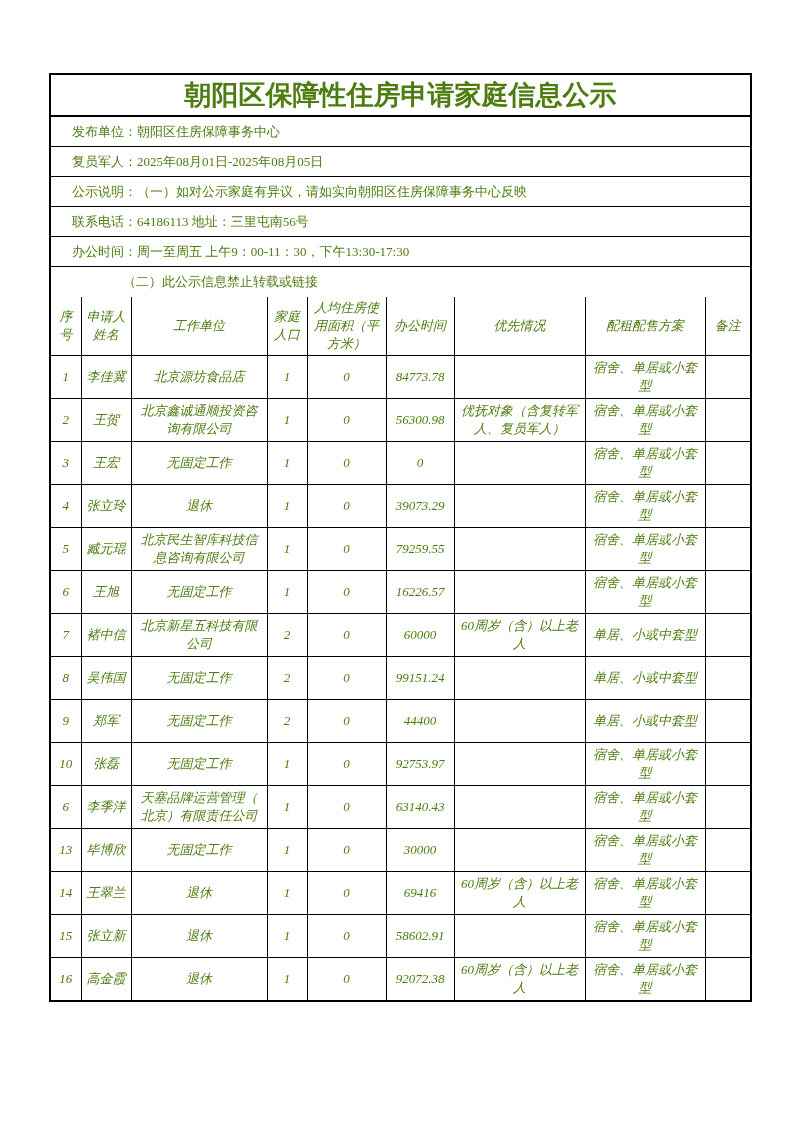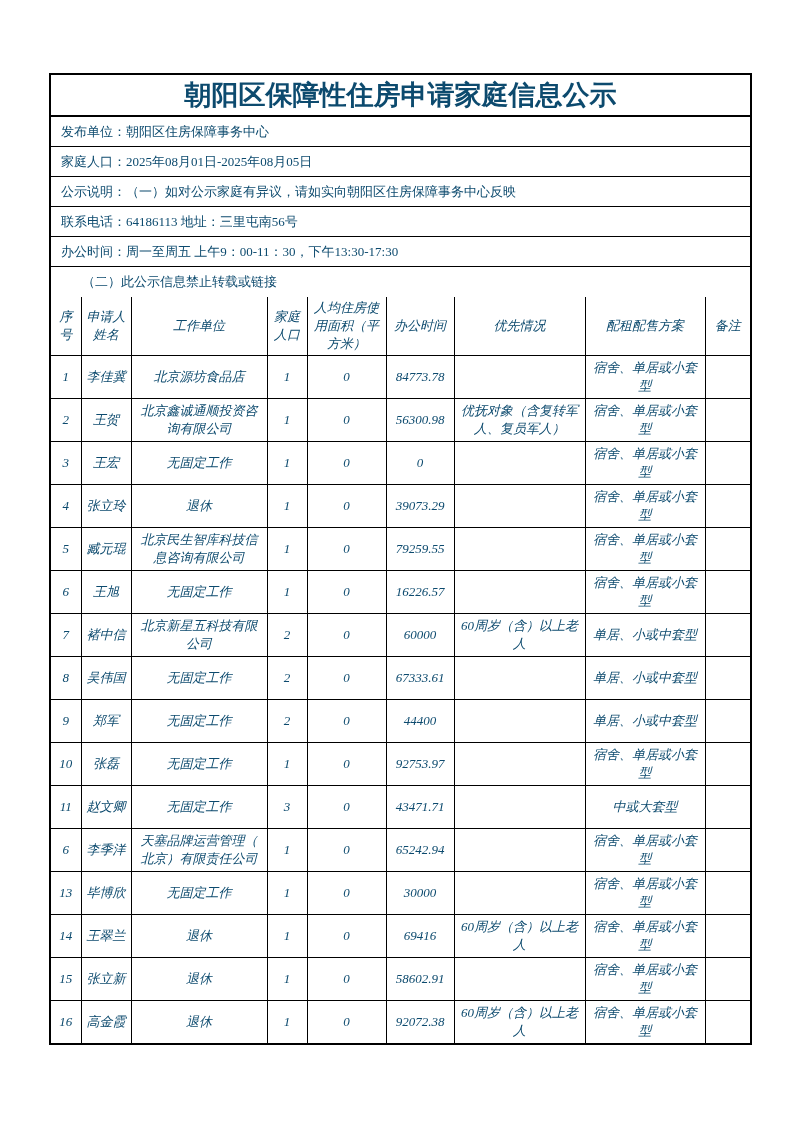--- a/index.html
+++ b/index.html
@@ -6,21 +6,21 @@
     margin: 0;
     padding: 0;
     background: #ffffff;
   }
   .page {
     position: relative;
     width: 716px;
     height: 1131px;
     background: #ffffff;
     font-family: "Liberation Serif", "DejaVu Serif", serif;
-    color: #0c4a6e;
+    color: #4d7c0f;
   }
   .doc {
     position: absolute;
     left: 49px;
     top: 73px;
     width: 703px;
     border: 2px solid #000000;
     box-sizing: border-box;
     background: #ffffff;
   }
@@ -32,28 +32,28 @@
     font-weight: bold;
     font-family: "Liberation Sans", "DejaVu Sans", sans-serif;
     border-bottom: 2px solid #000000;
     overflow: hidden;
     white-space: nowrap;
   }
   .meta-row {
     height: 30px;
     line-height: 30px;
     font-size: 13px;
-    padding-left: 10px;
+    padding-left: 21px;
     border-bottom: 1.5px solid #000000;
     box-sizing: border-box;
     overflow: hidden;
     white-space: nowrap;
   }
   .meta-row.indent-lg { }
-  .meta-row.indent-md { padding-left: 31px; }
+  .meta-row.indent-md { padding-left: 72px; }
   .meta-row.last { border-bottom: none; }
 
   table.app-table {
     width: 100%;
     border-collapse: collapse;
     table-layout: fixed;
     font-style: italic;
   }
   table.app-table th,
   table.app-table td {
@@ -84,21 +84,21 @@
   col.c-allocation-plan { width: 120px; }
   col.c-remark { width: 45px; }
 </style>
 </head>
 <body>
 
 <div class="page">
   <div class="doc">
     <div class="doc-title">朝阳区保障性住房申请家庭信息公示</div>
     <div class="meta-row">发布单位：朝阳区住房保障事务中心</div>
-    <div class="meta-row">家庭人口：2025年08月01日-2025年08月05日</div>
+    <div class="meta-row">复员军人：2025年08月01日-2025年08月05日</div>
     <div class="meta-row">公示说明：（一）如对公示家庭有异议，请如实向朝阳区住房保障事务中心反映</div>
     <div class="meta-row indent-lg">联系电话：64186113 地址：三里屯南56号</div>
     <div class="meta-row indent-lg">办公时间：周一至周五 上午9：00-11：30，下午13:30-17:30</div>
     <div class="meta-row indent-md last">（二）此公示信息禁止转载或链接</div>
 
     <table class="app-table">
       <colgroup>
         <col class="c-no">
           <col class="c-name">
           <col class="c-employer">
@@ -199,21 +199,21 @@
             <td class="col-priority">60周岁（含）以上老人</td>
             <td class="col-allocation-plan">单居、小或中套型</td>
             <td class="col-remark"></td>
           </tr>
           <tr>
             <td class="col-no">8</td>
             <td class="col-name">吴伟国</td>
             <td class="col-employer">无固定工作</td>
             <td class="col-household-size">2</td>
             <td class="col-area-per-capita">0</td>
-            <td class="col-annual-income">67333.61</td>
+            <td class="col-annual-income">99151.24</td>
             <td class="col-priority"></td>
             <td class="col-allocation-plan">单居、小或中套型</td>
             <td class="col-remark"></td>
           </tr>
           <tr>
             <td class="col-no">9</td>
             <td class="col-name">郑军</td>
             <td class="col-employer">无固定工作</td>
             <td class="col-household-size">2</td>
             <td class="col-area-per-capita">0</td>
@@ -224,40 +224,29 @@
           </tr>
           <tr>
             <td class="col-no">10</td>
             <td class="col-name">张磊</td>
             <td class="col-employer">无固定工作</td>
             <td class="col-household-size">1</td>
             <td class="col-area-per-capita">0</td>
             <td class="col-annual-income">92753.97</td>
             <td class="col-priority"></td>
             <td class="col-allocation-plan">宿舍、单居或小套型</td>
-            <td class="col-remark"></td>
-          </tr>
-          <tr>
-            <td class="col-no">11</td>
-            <td class="col-name">赵文卿</td>
-            <td class="col-employer">无固定工作</td>
-            <td class="col-household-size">3</td>
-            <td class="col-area-per-capita">0</td>
-            <td class="col-annual-income">43471.71</td>
-            <td class="col-priority"></td>
-            <td class="col-allocation-plan">中或大套型</td>
             <td class="col-remark"></td>
           </tr>
           <tr>
             <td class="col-no">6</td>
             <td class="col-name">李季洋</td>
             <td class="col-employer">天塞品牌运营管理（北京）有限责任公司</td>
             <td class="col-household-size">1</td>
             <td class="col-area-per-capita">0</td>
-            <td class="col-annual-income">65242.94</td>
+            <td class="col-annual-income">63140.43</td>
             <td class="col-priority"></td>
             <td class="col-allocation-plan">宿舍、单居或小套型</td>
             <td class="col-remark"></td>
           </tr>
           <tr>
             <td class="col-no">13</td>
             <td class="col-name">毕博欣</td>
             <td class="col-employer">无固定工作</td>
             <td class="col-household-size">1</td>
             <td class="col-area-per-capita">0</td>

